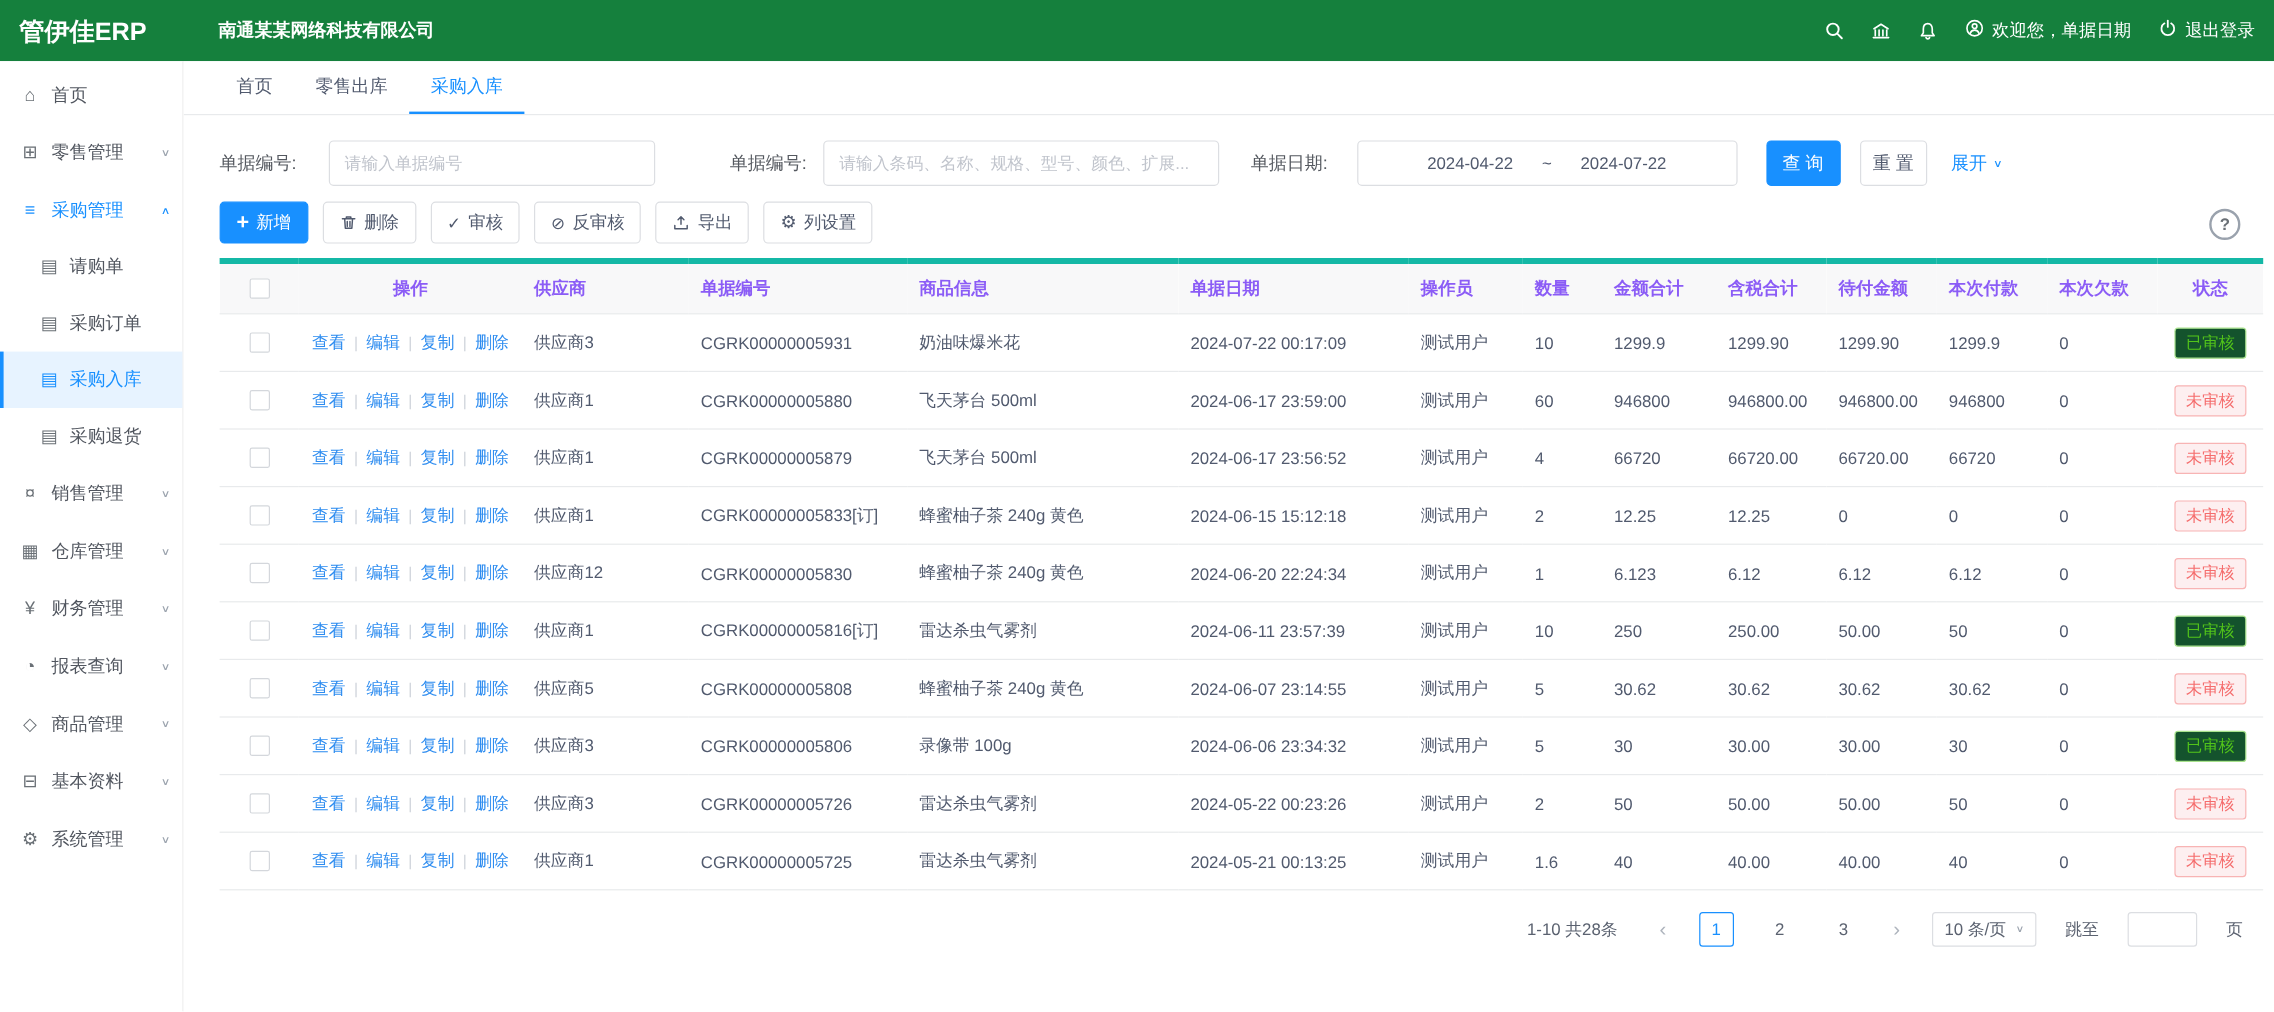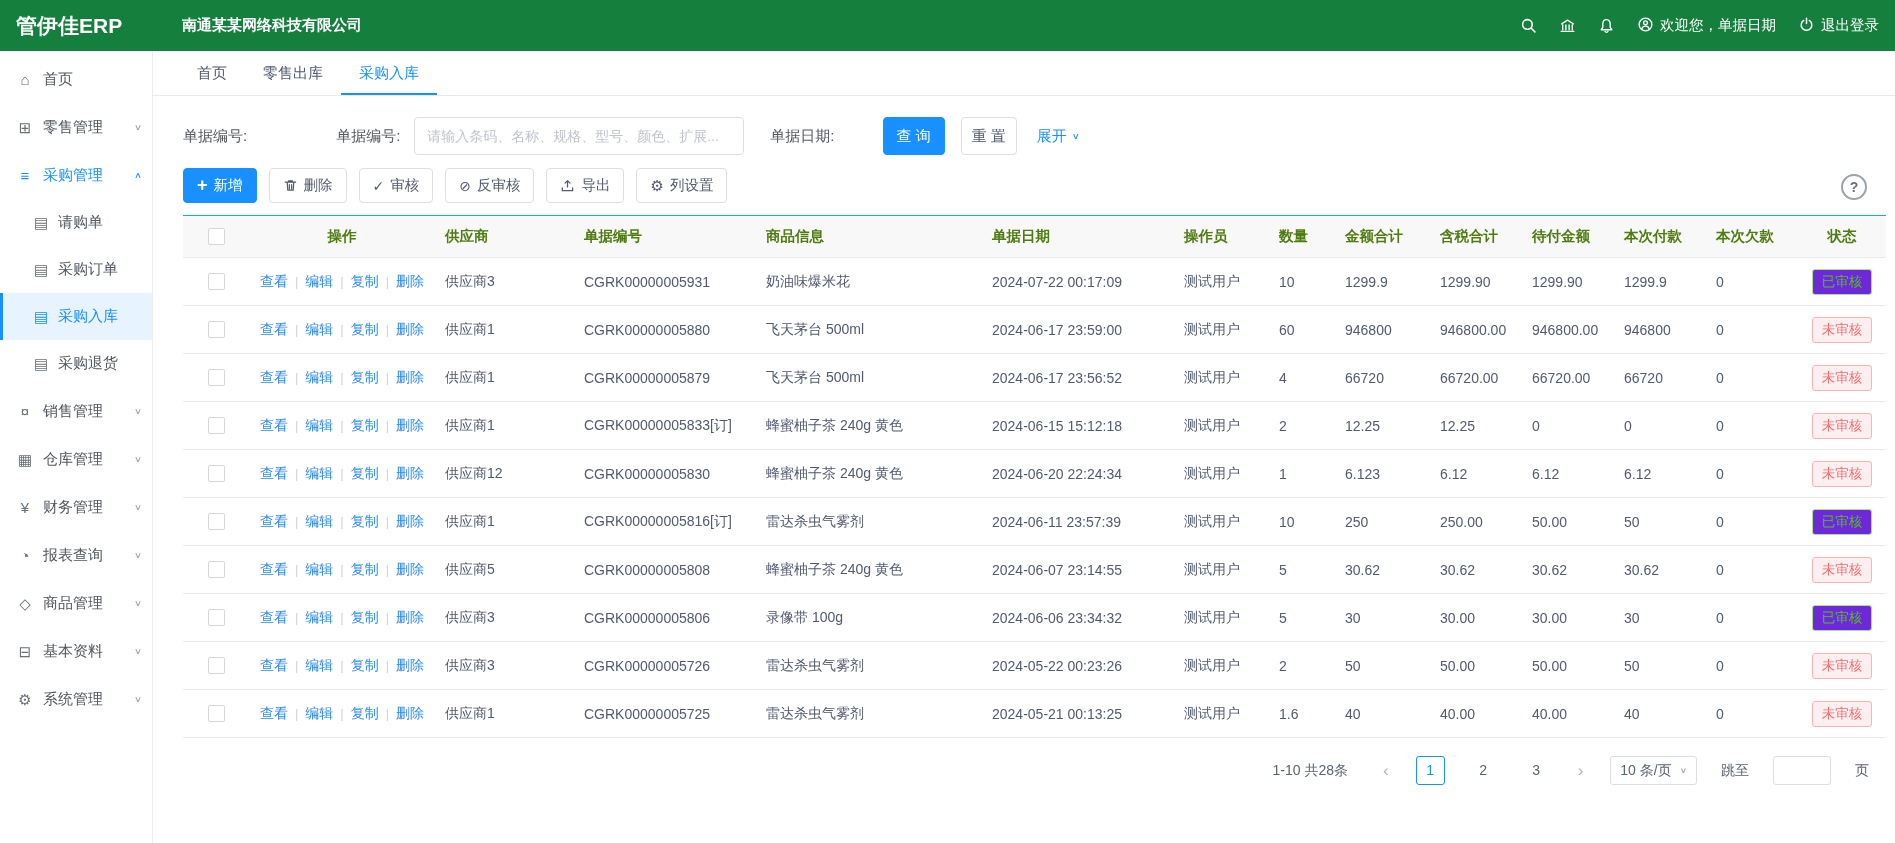--- a/index.html
+++ b/index.html
@@ -47,28 +47,28 @@
   .toolbar{display:flex;align-items:center;margin:13px 20px 0 30px;gap:12px;position:relative}
   .tbtn{height:35px;border:1px solid #dcdee2;background:#fff;border-radius:4px;padding:0 13px;font-size:14.5px;color:#515a6e;display:inline-flex;align-items:center;gap:6px;cursor:pointer;font-family:inherit}
   .tbtn.primary{background:#1890ff;border-color:#1890ff;color:#fff}
   .t-icon{display:inline-flex;align-items:center;font-size:14px;line-height:1}
   .t-icon.plus{font-size:18px;font-weight:bold;margin-top:-2px}
   .t-icon.gear{font-size:15px}
   .help-circle{width:22px;height:22px;border-radius:50%;border:2px solid #9aa2ad;color:#6a7076;display:flex;align-items:center;justify-content:center;font-size:14px;font-weight:bold;position:absolute;right:8px;top:6px;cursor:pointer}
   
   .table-wrap{margin:12px 20px 0 30px}
   table{border-collapse:collapse;table-layout:fixed;width:1703px}
-  th{height:41px;background:#f8f8f9;border-top:1px solid #14b8a6;border-bottom:1px solid #e8eaec;font-size:14.5px;font-weight:bold;color:#4d7c0f;padding:0 10px;text-align:left;overflow:hidden;white-space:nowrap}
+  th{height:41px;background:#f8f8f9;border-top:5px solid #14b8a6;border-bottom:1px solid #e8eaec;font-size:14.5px;font-weight:bold;color:#8b5cf6;padding:0 10px;text-align:left;overflow:hidden;white-space:nowrap}
   td{height:47px;border-bottom:1px solid #e8eaec;font-size:14px;color:#515a6e;padding:0 10px;overflow:hidden;white-space:nowrap;text-overflow:ellipsis}
   .c-center{text-align:center}
   .checkbox{display:inline-block;width:17px;height:17px;border:1px solid #d4d7dc;border-radius:2px;background:#fff;vertical-align:middle;cursor:pointer;box-sizing:border-box}
   .ops a{color:#2d8cf0;cursor:pointer;text-decoration:none}
   .sep{color:#cfd4db;margin:0 7px;font-size:13px}
   .badge{display:inline-block;height:26px;line-height:24px;padding:0 9px;border-radius:3px;font-size:13.5px;border:1px solid;box-sizing:border-box}
-  .badge.approved{color:#52c41a;border-color:#a8e28c;background:#6d28d9}
+  .badge.approved{color:#52c41a;border-color:#a8e28c;background:#14532d}
   .badge.pending{color:#f56c6c;border-color:#f8b4b4;background:#fdeff0}
   
   .pagination{display:flex;align-items:center;justify-content:flex-end;margin:18px 26px 0 0;font-size:14px;color:#5b6270;gap:24px}
   .pg-summary{margin-right:8px}
   .pg-arrow{color:#aeb4bd;font-size:17px;padding:0 3px;cursor:pointer;line-height:1}
   .pg-num{min-width:29px;height:29px;line-height:27px;text-align:center;cursor:pointer;border:1px solid transparent;border-radius:3px;box-sizing:border-box}
   .pg-num.current{border-color:#1890ff;color:#1890ff}
   .pg-size{height:29px;border:1px solid #dcdee2;border-radius:3px;display:inline-flex;align-items:center;padding:0 9px;gap:8px;cursor:pointer;box-sizing:border-box}
   .pg-size .chev{font-size:10px;color:#9aa2ad;transform:scale(1,.8)}
   .pg-jump{width:58px;height:29px;border:1px solid #dcdee2;border-radius:3px;outline:none;font-family:inherit;font-size:14px;text-align:center;box-sizing:border-box}
@@ -191,23 +191,29 @@
 <div class="main">
 
   <div class="tabbar">
       <div class="tab">首页</div>
       <div class="tab">零售出库</div>
       <div class="tab active">采购入库</div>
     </div>
 
   <div class="filters">
     <span class="f-label lbl1">单据编号:</span>
+    <input class="f-input w1" placeholder="请输入单据编号" style="">
     <span class="f-label lbl2 ml62">单据编号:</span>
     <input class="f-input w2" placeholder="请输入条码、名称、规格、型号、颜色、扩展..." style="">
     <span class="f-label lbl3 ml26">单据日期:</span>
+    <div class="date-range">
+      <span>2024-04-22</span>
+      <span>~</span>
+      <span>2024-07-22</span>
+    </div>
     <button class="btn-primary">查 询</button>
     <button class="btn-plain">重 置</button>
     <a class="expand-link">
         <span>展开</span>
         <span class="chev-blue">∨</span>
       </a>
   </div>
 
   <div class="toolbar">
     <button class="tbtn primary">

